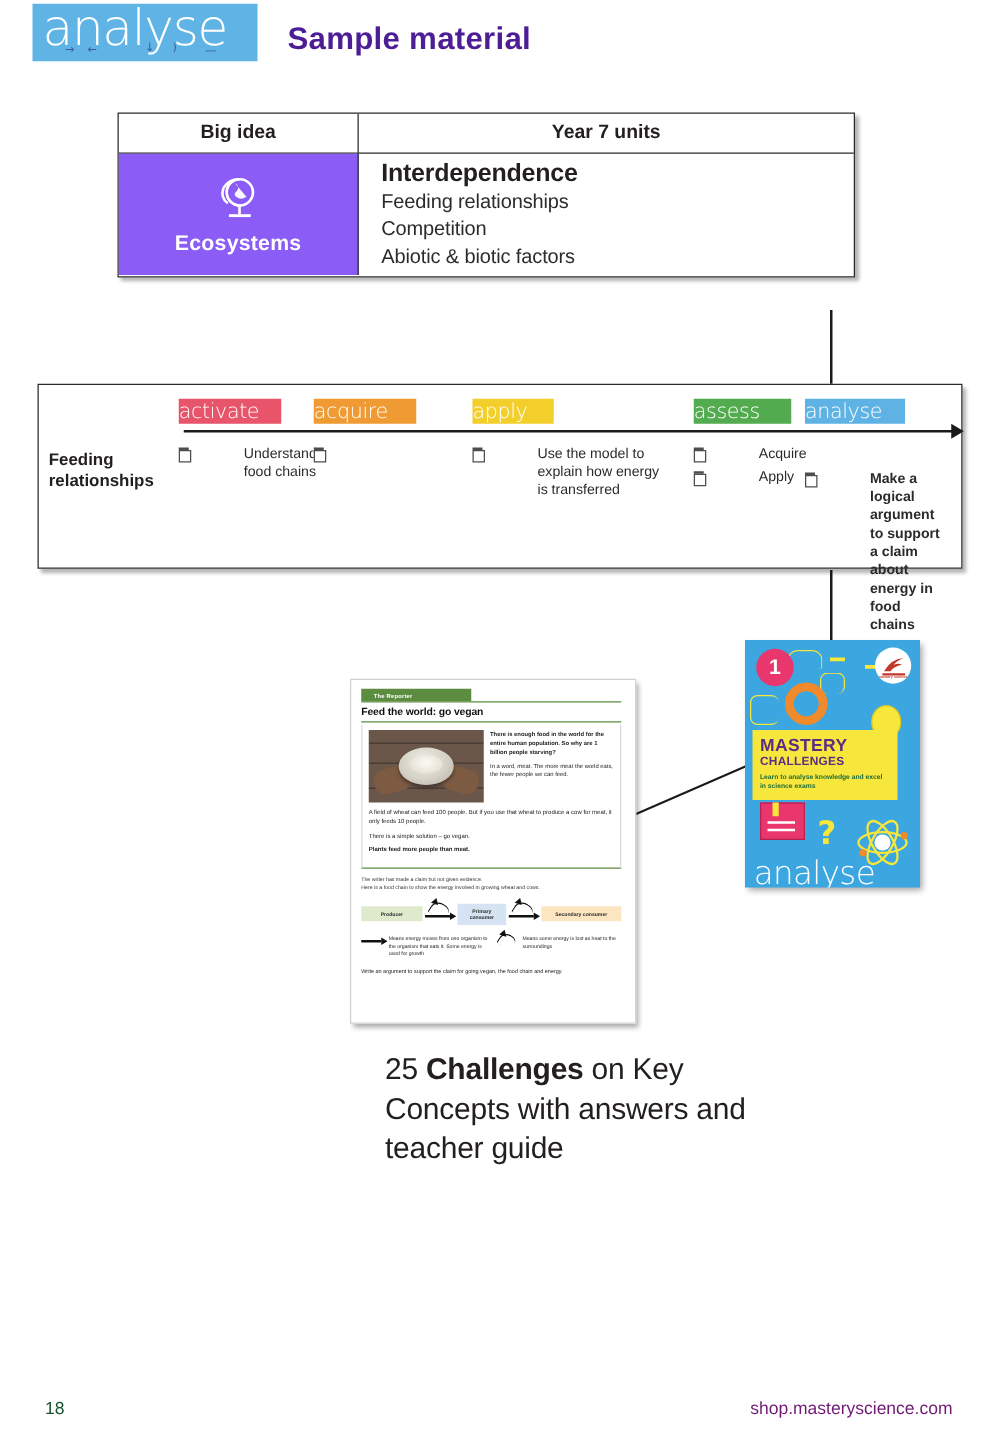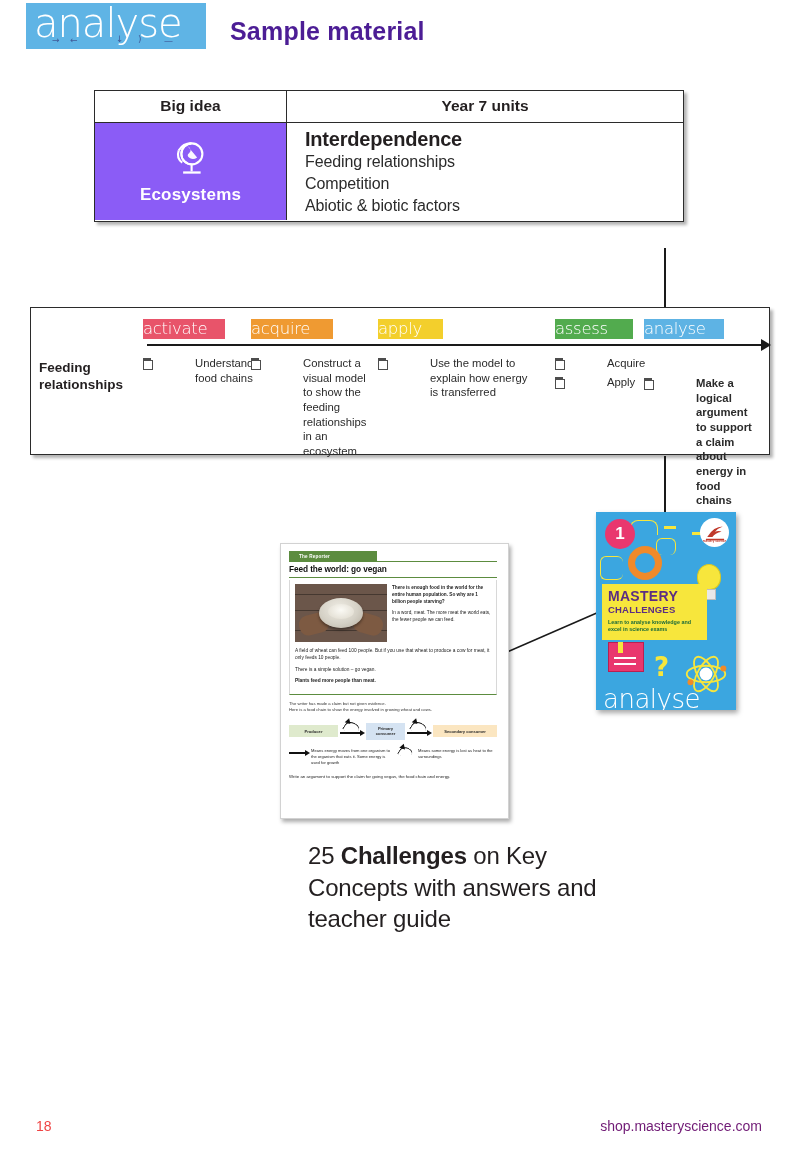--- a/index.html
+++ b/index.html
@@ -202,21 +202,21 @@
     background:#e9376e;color:#fff;font-size:17px;font-weight:bold;
     display:flex;align-items:center;justify-content:center;
   }
   #book-cover .ms-logo{
     position:absolute;right:7px;top:6px;width:29px;height:29px;border-radius:50%;
     background:#fff;display:flex;align-items:center;justify-content:center;
     overflow:hidden;
   }
   #book-cover .ms-logo .lt{font-size:3px;color:#c0392b;font-weight:bold;position:absolute;bottom:4px;}
   #cover-band{
-    position:absolute;left:6px;top:72px;width:105px;
+    position:absolute;left:6px;top:72px;width:116px;
     background:#f7e63c;padding:5px 6px 6px;box-sizing:border-box;
   }
   #cover-band .t1{font-size:14px;font-weight:bold;color:#5b2d83;letter-spacing:.3px;line-height:1;}
   #cover-band .t2{font-size:9.5px;font-weight:bold;color:#5b2d83;letter-spacing:.2px;margin-top:2px;line-height:1;}
   #cover-band .t3{font-size:5.4px;color:#1d6b3a;line-height:1.45;margin-top:4px;font-weight:bold;}
   #cover-word{
     position:absolute;left:7px;bottom:-4px;
     font-size:26px;color:#fff;font-family:"DejaVu Sans",sans-serif;font-weight:300;
     letter-spacing:-.5px;
   }
@@ -241,21 +241,21 @@
   .d-bar{position:absolute;background:#f7e63c;height:3px;}
 
   
   #caption{
     position:absolute;left:308px;top:840px;width:320px;
     font-size:24px;line-height:1.32;color:#231f20;letter-spacing:-.2px;
   }
   #caption b{font-weight:bold;}
 
   
-  #page-number{position:absolute;left:36px;top:1118px;font-size:14px;color:#ef4444;}
+  #page-number{position:absolute;left:36px;top:1118px;font-size:14px;color:#14532d;}
   #footer-url{position:absolute;right:38px;top:1118px;font-size:14px;color:#701a75;}
 </style>
 </head>
 <body>
 
 <div id="header">
   <div id="brand-logo" style="background: rgb(95, 180, 229);">
     <span class="doodle" style="left:58px;top:-8px;">↑</span>
     <span class="doodle" style="left:96px;top:-8px;">⟳</span>
     <div class="word">analyse</div>
@@ -314,21 +314,20 @@
   <div class="obj-col" style="left:112px;width:88px;">
     <div class="obj-item">
       <span class="cb"></span>
       <span class="txt">Understand food chains</span>
     </div>
   </div>
 
   <div class="obj-col" style="left:220px;width:90px;">
     <div class="obj-item">
       <span class="cb"></span>
-      <span class="txt">Construct a visual model to show the feeding relationships in an ecosystem</span>
     </div>
   </div>
 
   <div class="obj-col" style="left:347px;width:155px;">
     <div class="obj-item">
       <span class="cb"></span>
       <span class="txt">Use the model to explain how energy is transferred</span>
     </div>
   </div>
 

